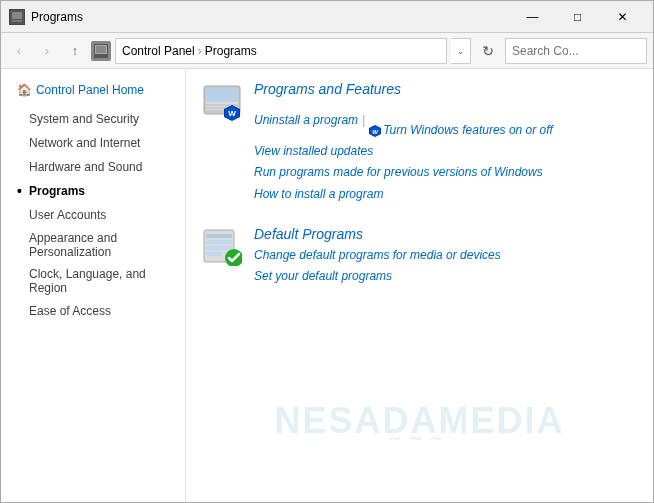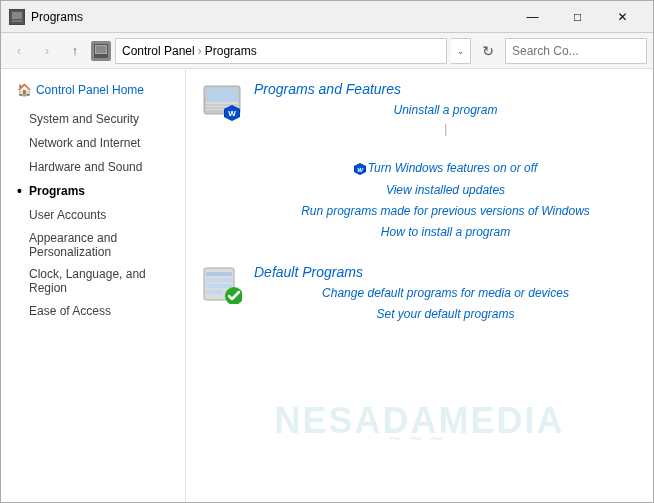--- a/index.html
+++ b/index.html
@@ -266,21 +266,20 @@
       margin: 0 4px;
     }
 
     .section-links-row {
       display: flex;
       align-items: center;
       flex-wrap: wrap;
       gap: 0;
       margin-bottom: 2px;
       line-height: 1.6;
-      flex-direction: column;
     }
 
     .cp-home-link {
       display: flex;
       align-items: center;
       padding: 4px 16px;
       font-size: 12px;
       color: #0066cc;
       cursor: pointer;
       margin-bottom: 6px;

